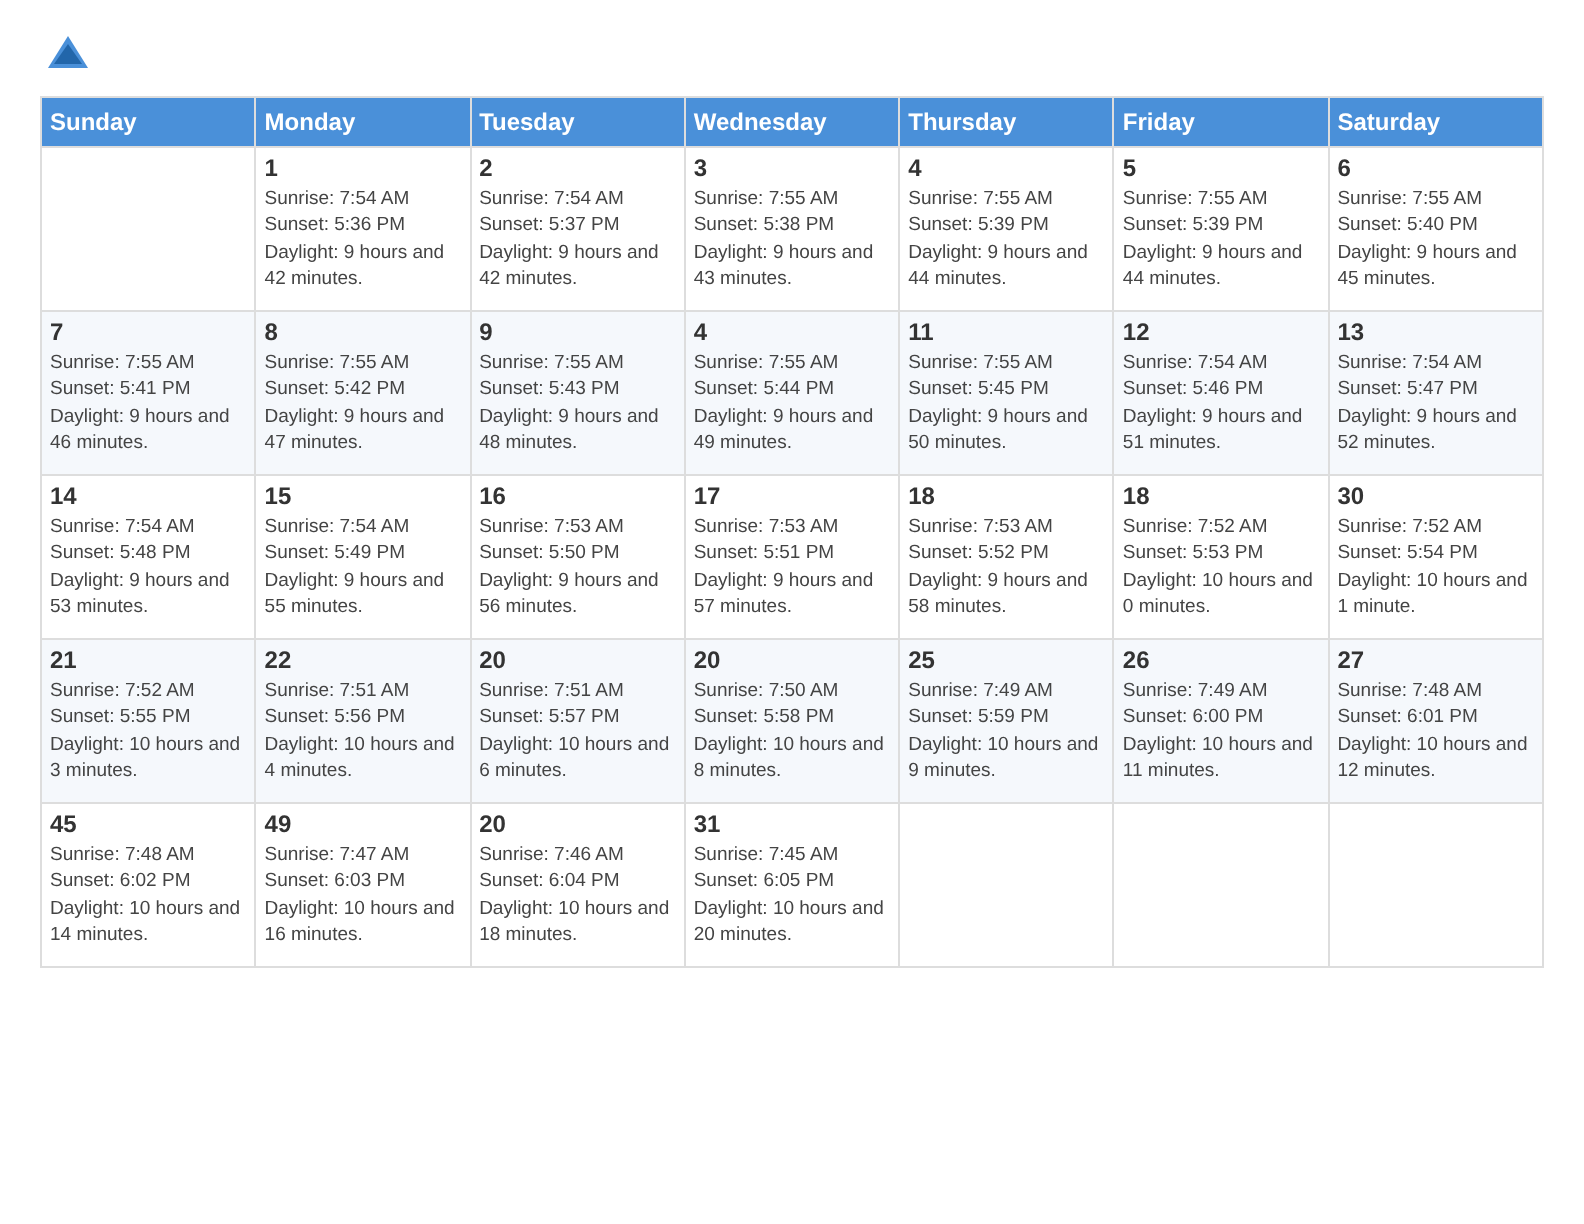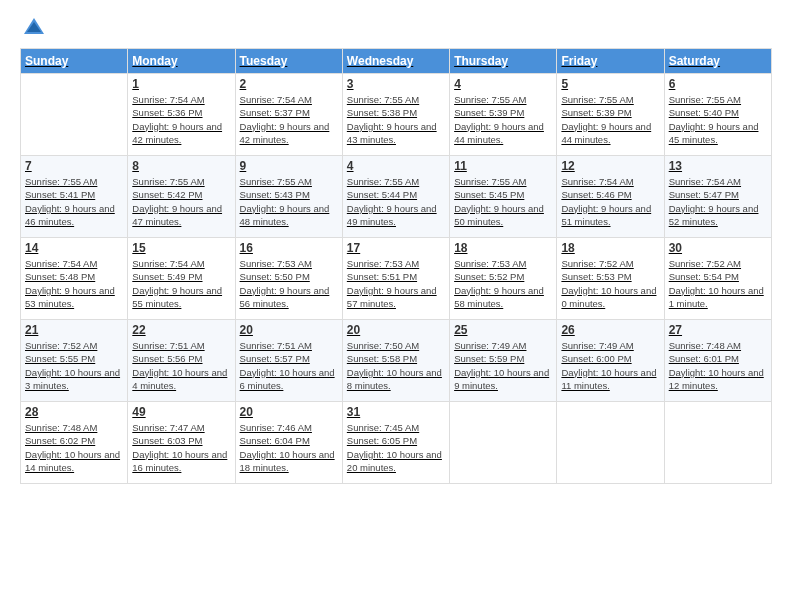--- a/index.html
+++ b/index.html
@@ -51,21 +51,20 @@
       color: #333;
     }
     .location-title {
       font-size: 14px;
       color: #555;
     }
     .calendar-table {
       width: 100%;
       border-collapse: collapse;
       table-layout: fixed;
-      text-decoration: underline;
     }
     .calendar-table th {
       background: #4a90d9;
       color: #fff;
       font-size: 12px;
       font-weight: bold;
       padding: 5px 4px;
       text-align: left;
       border: 1px solid #ddd;
     }
@@ -240,21 +239,21 @@
             <div class="day-number">26</div>
             <div class="cell-info">Sunrise: 7:49 AM<br>Sunset: 6:00 PM<br>Daylight: 10 hours and 11 minutes.</div>
           </td>
           <td>
             <div class="day-number">27</div>
             <div class="cell-info">Sunrise: 7:48 AM<br>Sunset: 6:01 PM<br>Daylight: 10 hours and 12 minutes.</div>
           </td>
         </tr>
         <tr>
           <td>
-            <div class="day-number">28</div>
+            <div class="day-number">45</div>
             <div class="cell-info">Sunrise: 7:48 AM<br>Sunset: 6:02 PM<br>Daylight: 10 hours and 14 minutes.</div>
           </td>
           <td>
             <div class="day-number">49</div>
             <div class="cell-info">Sunrise: 7:47 AM<br>Sunset: 6:03 PM<br>Daylight: 10 hours and 16 minutes.</div>
           </td>
           <td>
             <div class="day-number">20</div>
             <div class="cell-info">Sunrise: 7:46 AM<br>Sunset: 6:04 PM<br>Daylight: 10 hours and 18 minutes.</div>
           </td>

